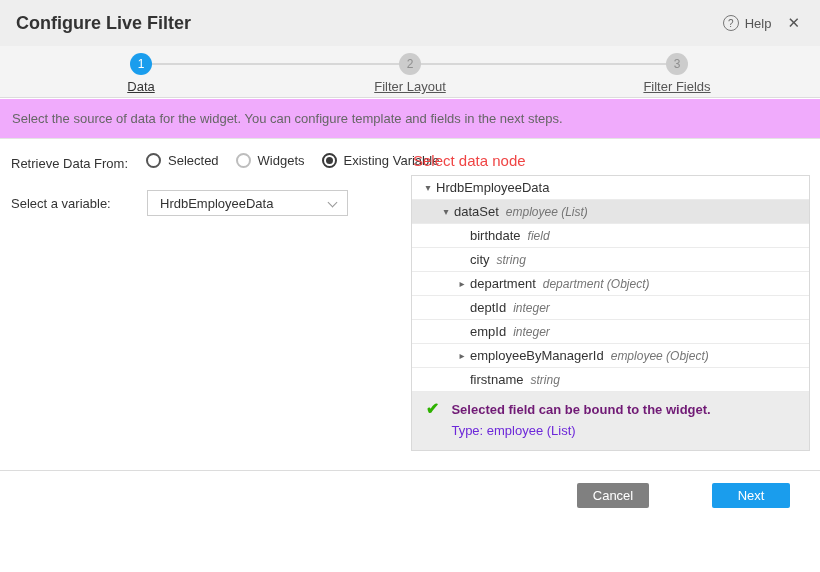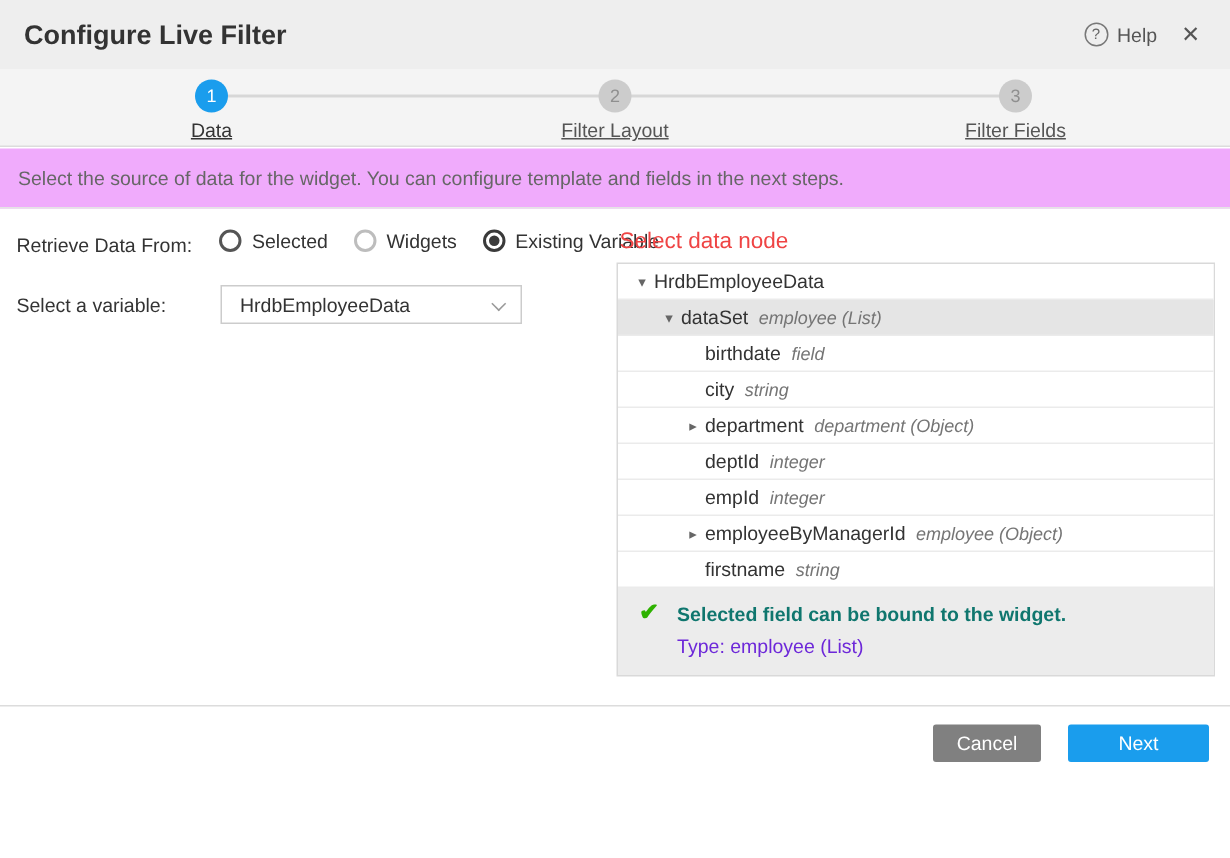--- a/index.html
+++ b/index.html
@@ -115,34 +115,34 @@
   .lvl2c { padding-left: 42px; }
   .node-type { font-style: italic; color: #757575; font-size: 12px; margin-left: 7px; }
 
   .tree-status {
     background: #ececec; min-height: 50px; display: flex; padding: 7px 10px 9px 14px;
   }
   .status-check {
     color: var(--success-green, #2eb200); font-size: 16px; font-weight: 700;
     margin: 2px 12px 0 0; line-height: 1;
   }
-  .status-msg { font-size: 13px; font-weight: 700; color: #0f766e; line-height: 21px; }
+  .status-msg { font-size: 13px; font-weight: 700; color: #701a75; line-height: 21px; }
   .status-type { font-size: 13px; font-weight: 400; color: #6d28d9; line-height: 21px; }
 
   
   .footer-divider {
     position: absolute; left: 0; top: 470px; width: 820px; height: 1px; background: #dcdcdc;
   }
   .btn {
     position: absolute; top: 483px; height: 25px; border: none; border-radius: 2px;
     font-family: "Liberation Sans", sans-serif; font-size: 13px; color: #fff;
     display: flex; align-items: center; justify-content: center; cursor: pointer;
   }
-  .btn-cancel { left: 622px; width: 72px; background: var(--cancel-gray, #808080); }
-  .btn-next  { left: 712px; width: 94px; background: var(--accent-blue, #1a9ded); }
+  .btn-cancel { left: 577px; width: 72px; background: var(--cancel-gray, #808080); }
+  .btn-next  { left: 712px; width: 78px; background: var(--accent-blue, #1a9ded); }
 </style>
 </head>
 <body>
 
 <div class="dlg-header">
   <div class="dlg-title">Configure Live Filter</div>
   <div class="header-right">
     <div class="help-link">
       <span class="help-circle">?</span>
       <span>Help</span>

